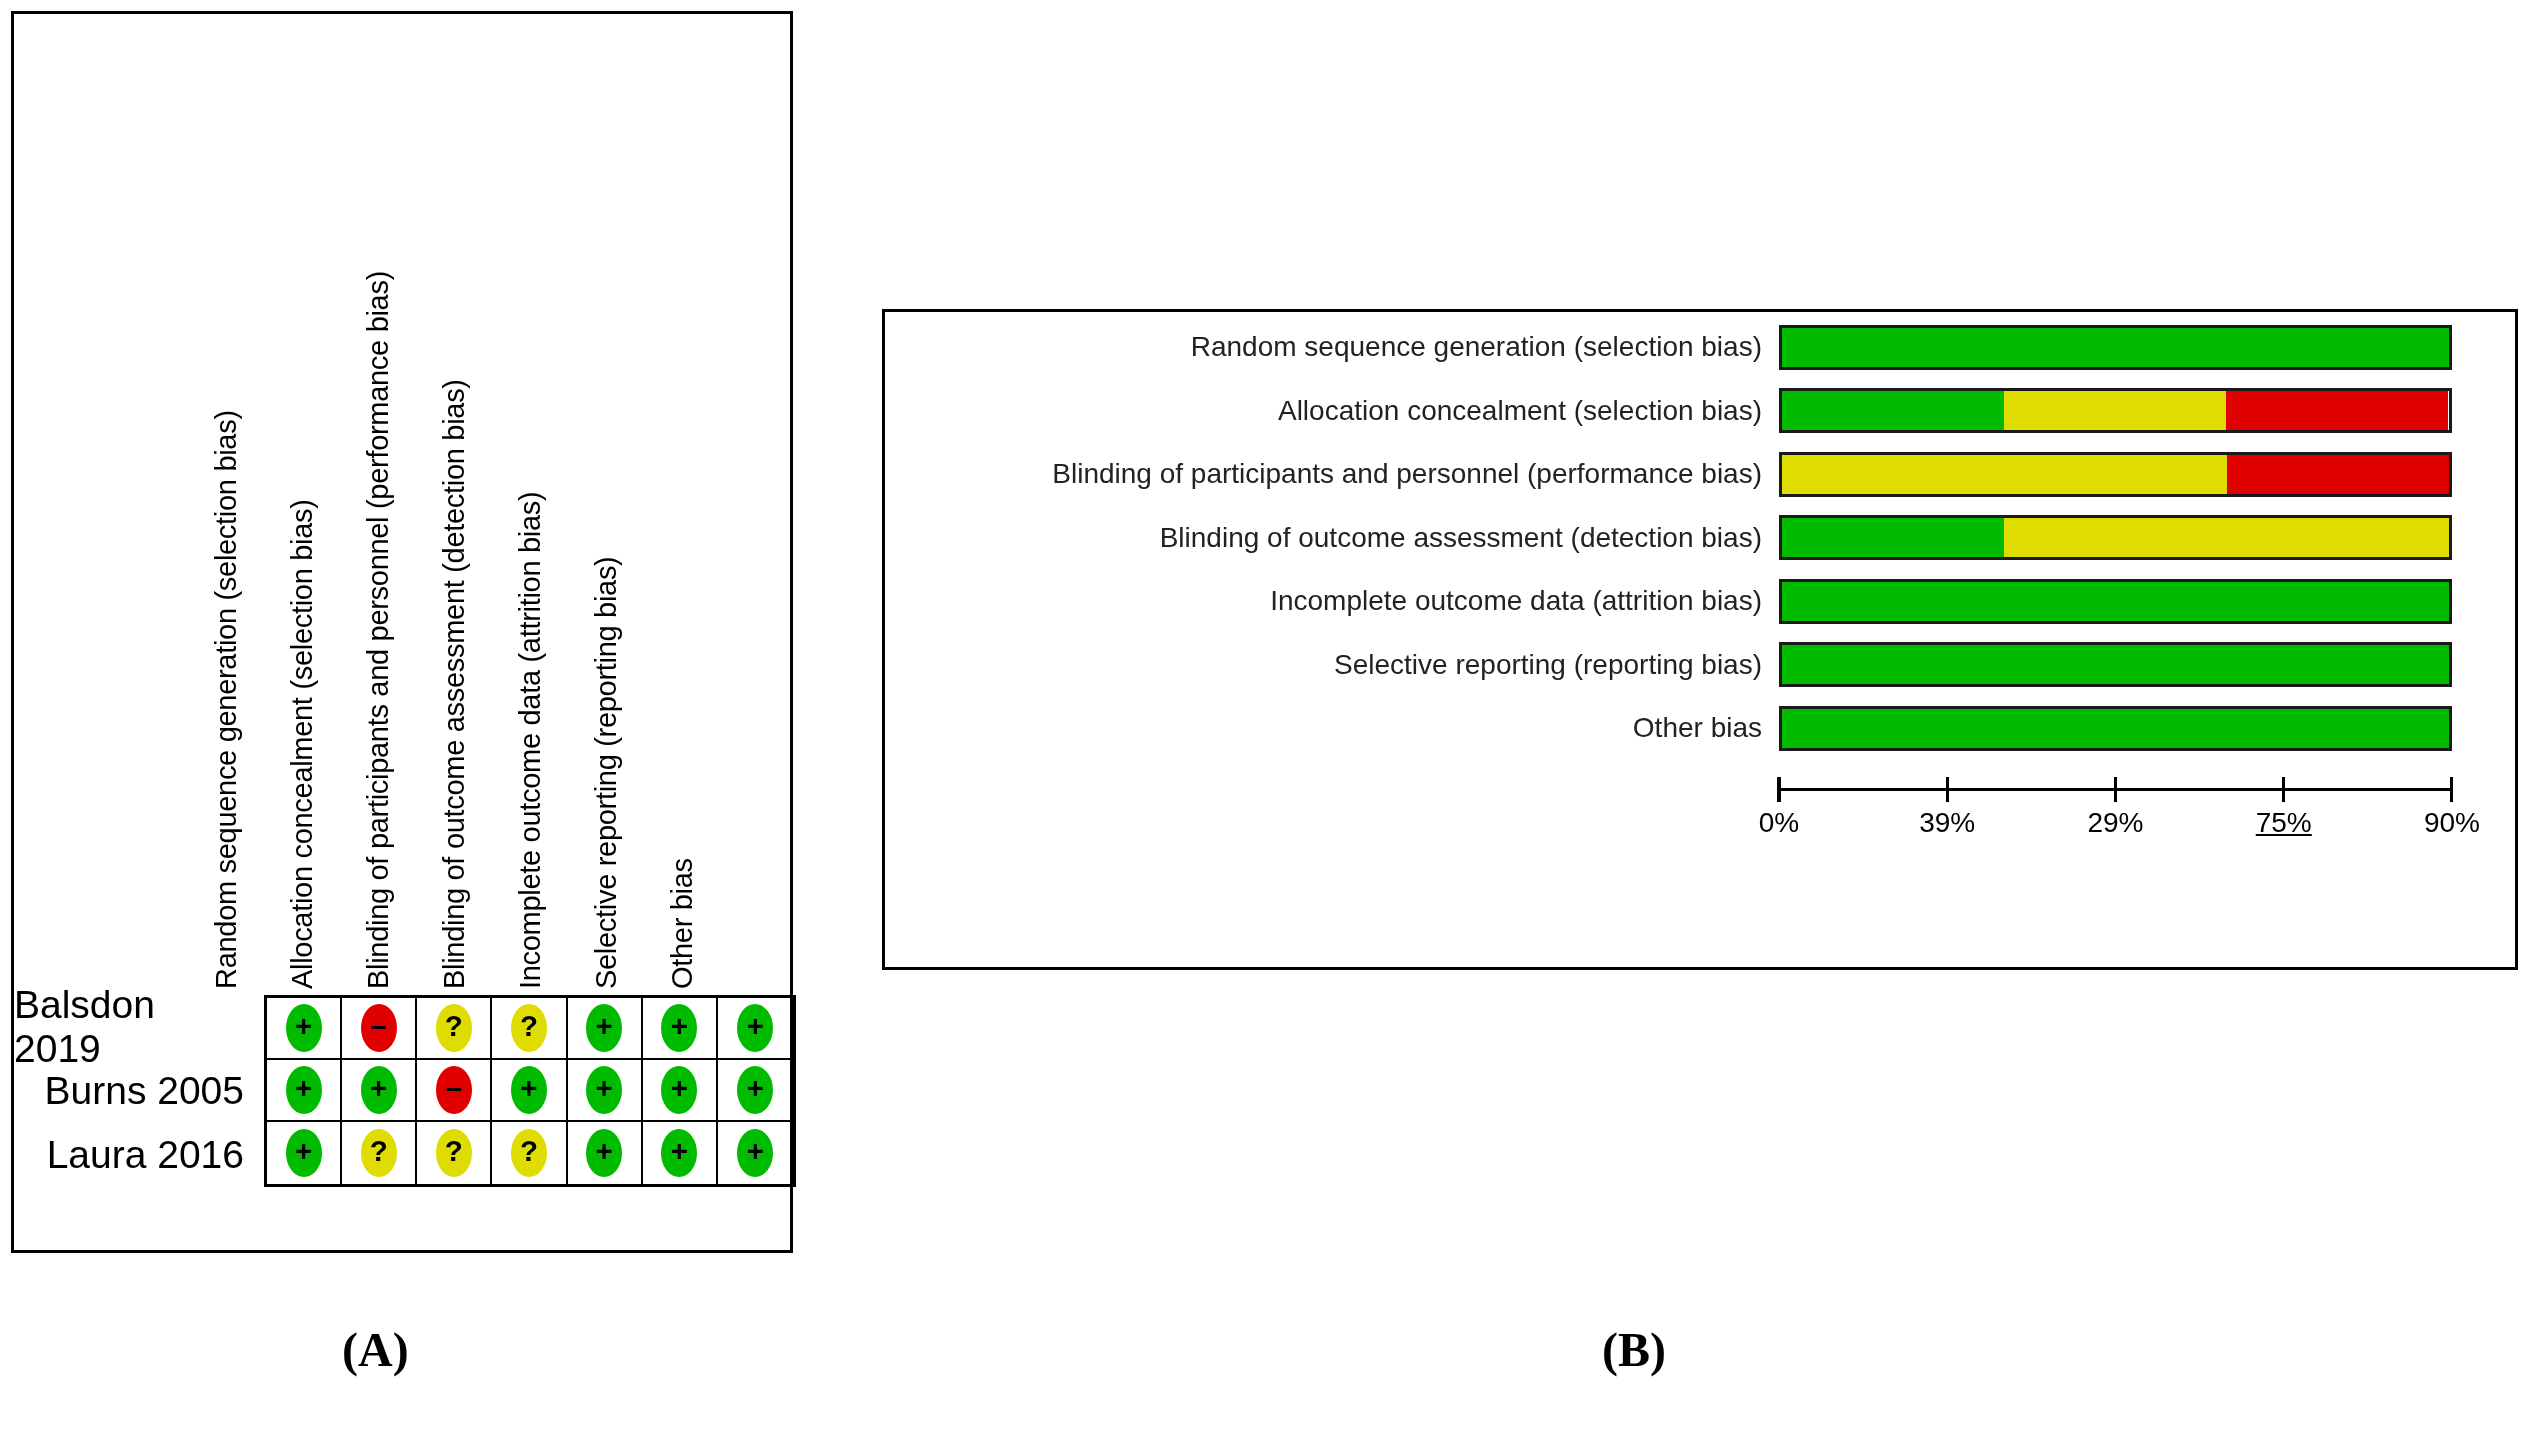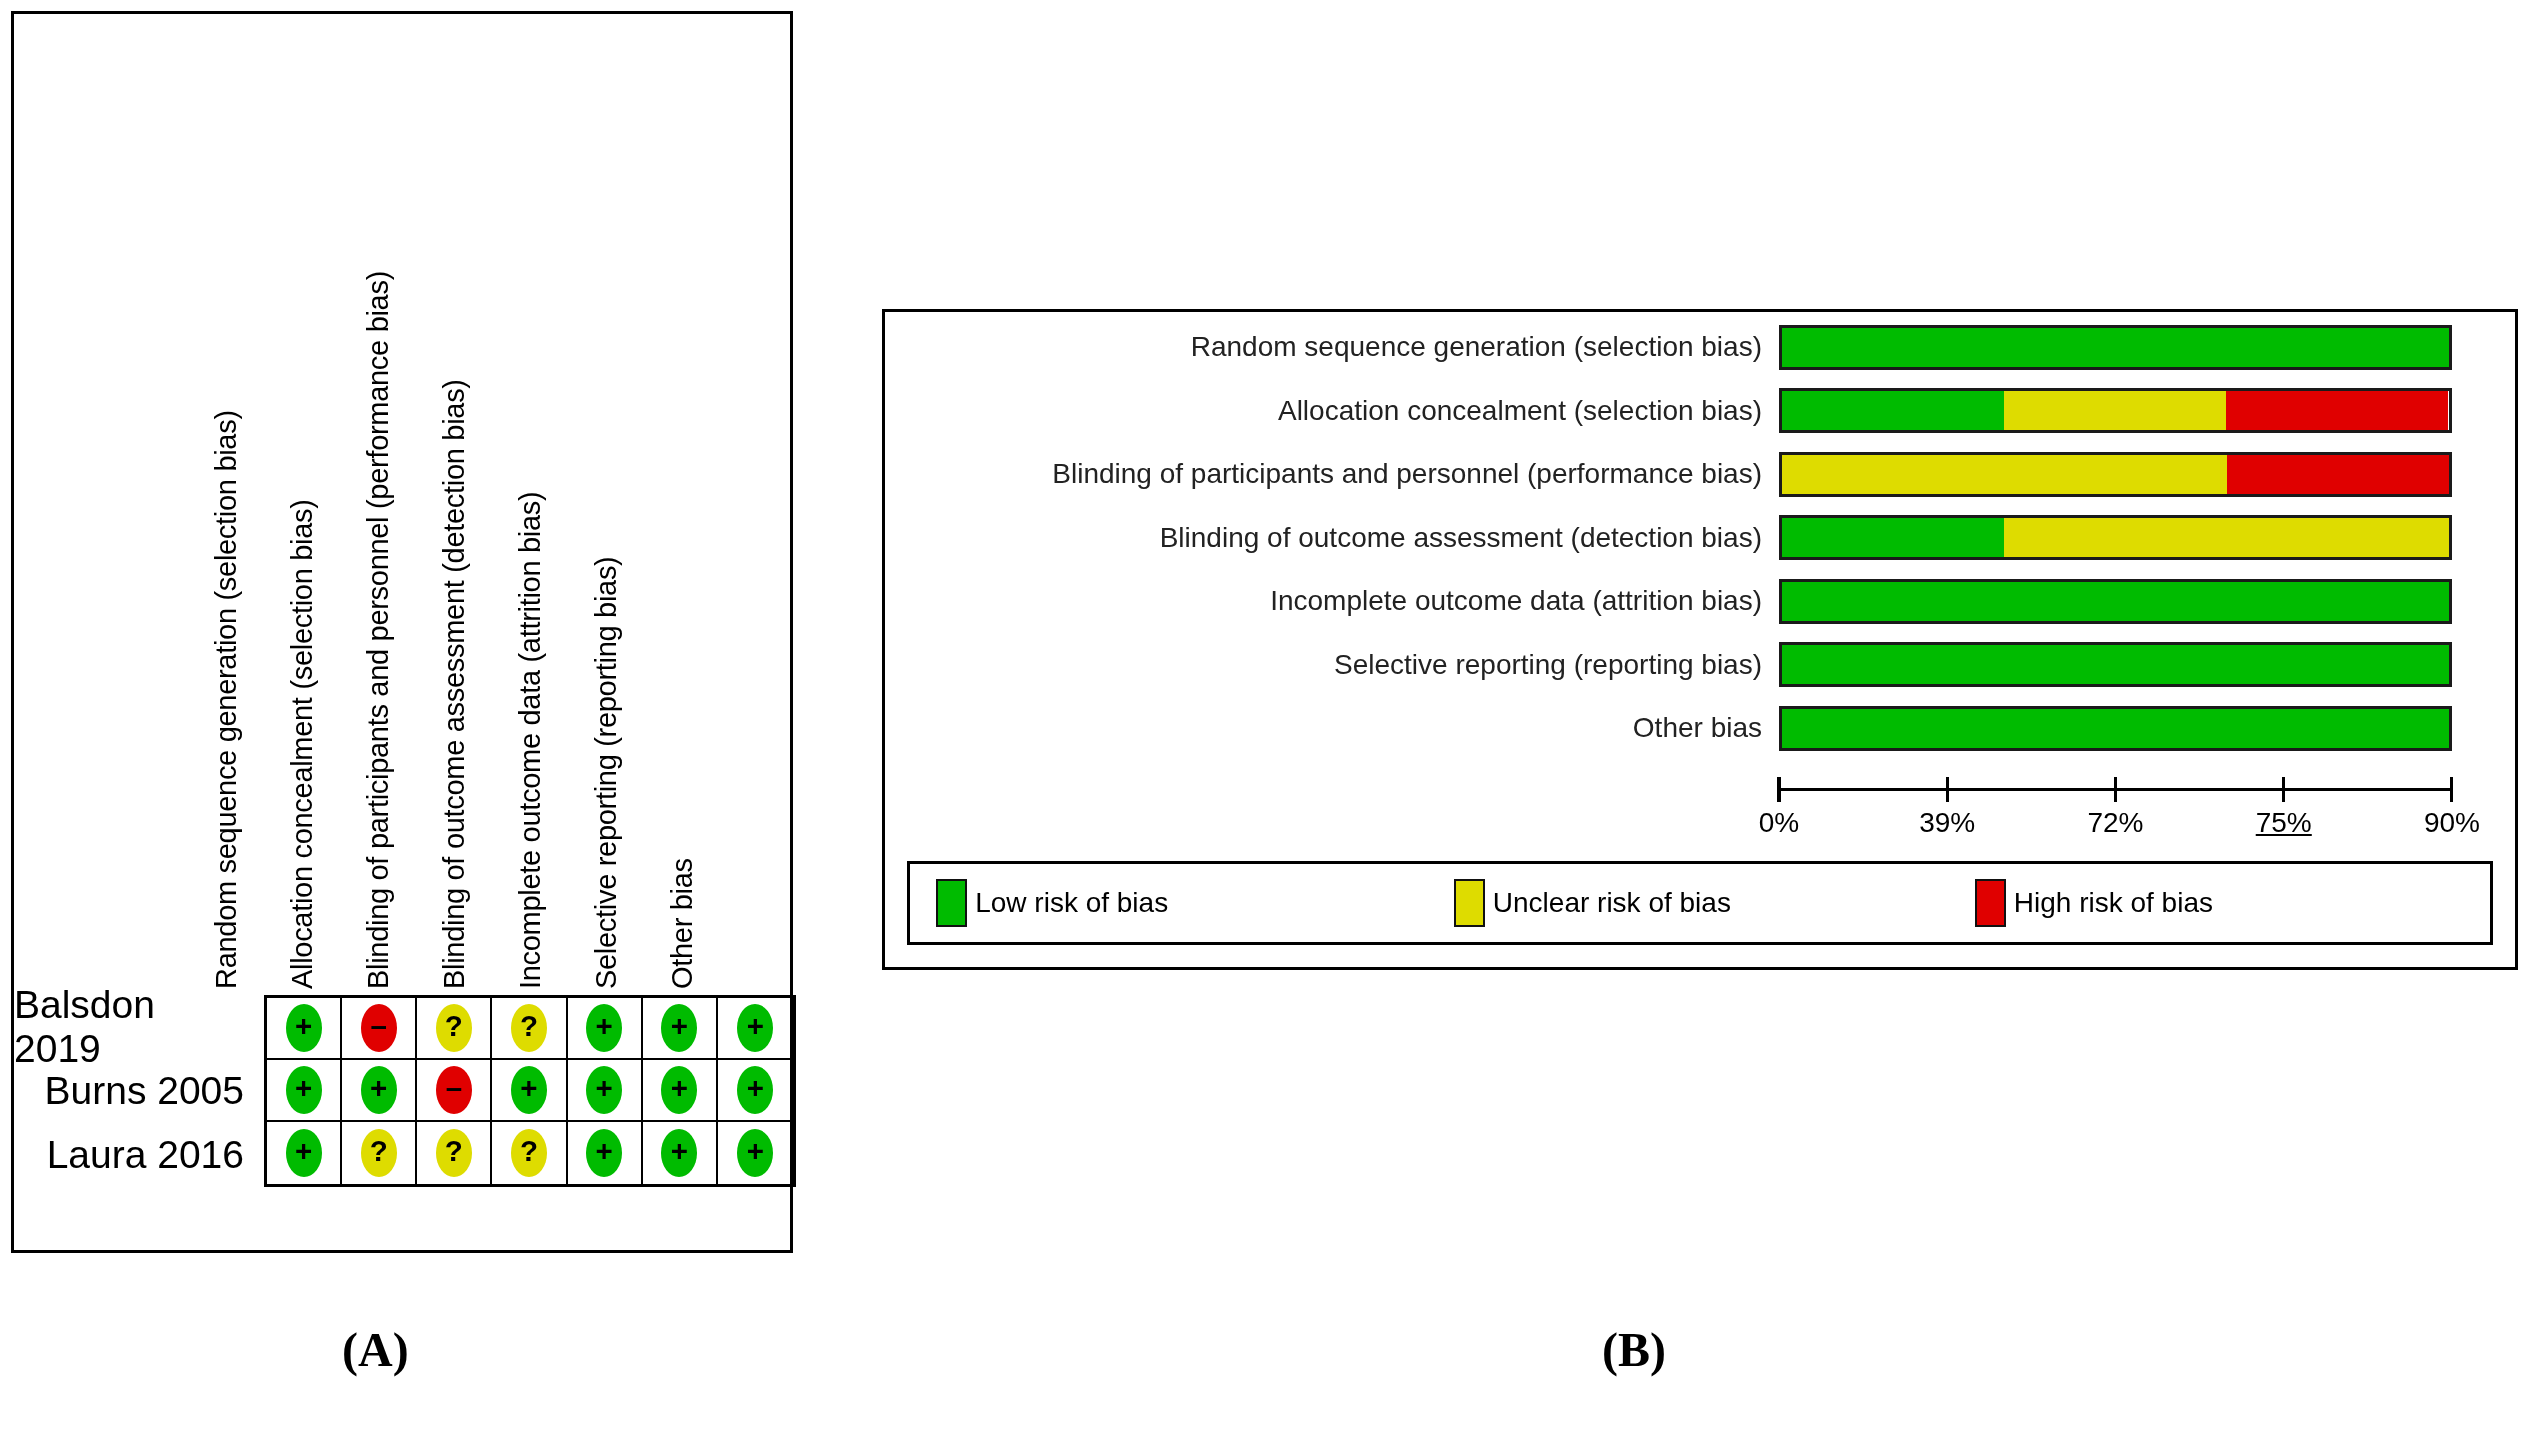--- a/index.html
+++ b/index.html
@@ -266,39 +266,25 @@
       </div>
     </div>
 
   <div id="b-axis">
     <div class="axis-line"></div>
   <div class="tick" style="left: calc(0% - 1.6px);"></div>
       <div class="tlab" style="left: 0%;">0%</div>
       <div class="tick" style="left: calc(25% - 1.6px);"></div>
       <div class="tlab" style="left: 25%;">39%</div>
       <div class="tick" style="left: calc(50% - 1.6px);"></div>
-      <div class="tlab" style="left: 50%;">72%</div>
+      <div class="tlab" style="left: 50%;">29%</div>
       <div class="tick" style="left: calc(75% - 1.6px);"></div>
       <div class="tlab" style="left: 75%; text-decoration: underline;">75%</div>
       <div class="tick" style="left: calc(100% - 1.6px);"></div>
       <div class="tlab" style="left: 100%;">90%</div>
     </div>
 
-  <div id="b-legend">
-      <div class="leg-item" style="position: absolute; left: 26.4px;">
-        <div class="leg-swatch low"></div>
-        <div class="leg-text">Low risk of bias</div>
-      </div>
-      <div class="leg-item" style="position: absolute; left: 544px;">
-        <div class="leg-swatch unclear"></div>
-        <div class="leg-text">Unclear risk of bias</div>
-      </div>
-      <div class="leg-item" style="position: absolute; left: 1065px;">
-        <div class="leg-swatch high"></div>
-        <div class="leg-text">High risk of bias</div>
-      </div>
-    </div>
 
 </div>
 
 <div class="panel-caption" id="cap-a">(A)</div>
 <div class="panel-caption" id="cap-b">(B)</div>
 
 
 </body></html>

